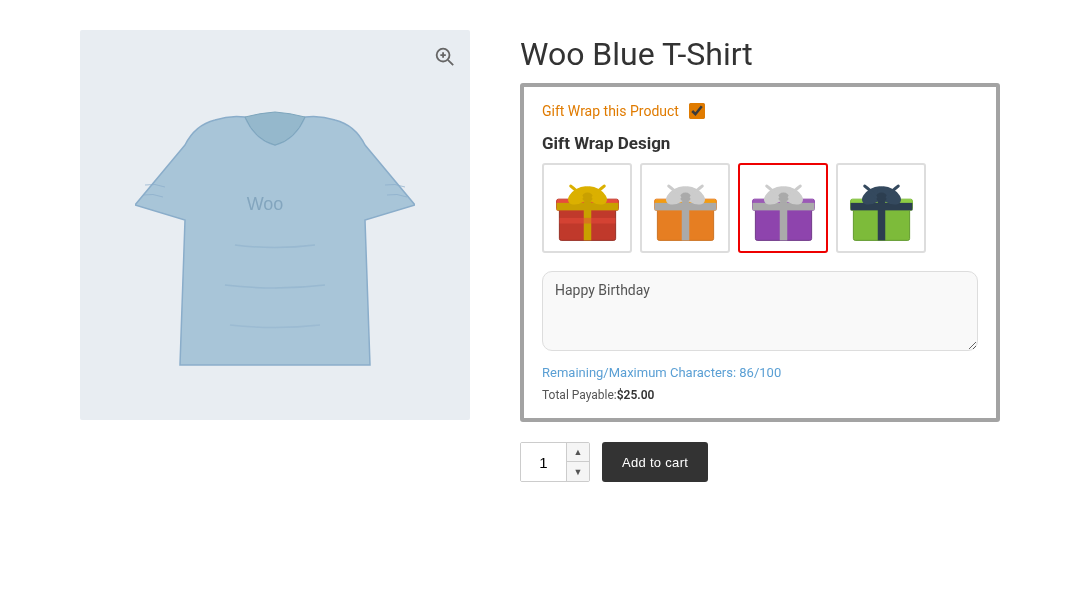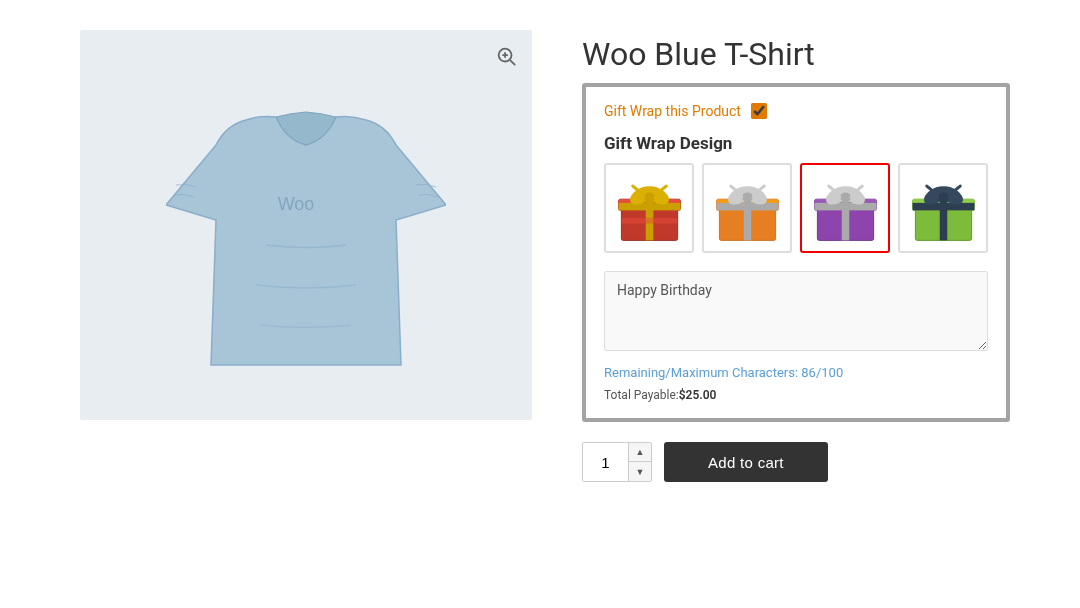--- a/index.html
+++ b/index.html
@@ -18,21 +18,21 @@
       align-items: flex-start;
     }
     
     .product-image-section {
       flex: 0 0 390px;
     }
     .product-image-wrapper {
       background: #e8edf2;
       border-radius: 2px;
       position: relative;
-      width: 452px;
+      width: 390px;
       height: 390px;
       display: flex;
       align-items: center;
       justify-content: center;
       overflow: hidden;
     }
     .zoom-icon {
       position: absolute;
       top: 12px;
       right: 12px;
@@ -132,21 +132,21 @@
     
     .gift-message-label {
       font-size: 14px;
       color: #e07b00;
       margin-bottom: 8px;
     }
     .gift-message-textarea {
       width: 100%;
       min-height: 80px;
       border: 1px solid #ddd;
-      border-radius: 2px;
+      border-radius: 10px;
       padding: 10px 12px;
       font-size: 14px;
       color: #555;
       resize: vertical;
       background: #f9f9f9;
       font-family: inherit;
       outline: none;
     }
     
     .char-count {
@@ -205,22 +205,22 @@
       color: #555;
       border-bottom: 1px solid #ccc;
     }
     .qty-arrow:last-child {
       border-bottom: none;
     }
     .add-to-cart-btn {
       background: #333;
       color: #fff;
       border: none;
-      padding: 10px 44px;
-      font-size: 15px;
+      padding: 10px 20px;
+      font-size: 13px;
       font-weight: 500;
       border-radius: 3px;
       cursor: pointer;
       height: 40px;
       letter-spacing: 0.3px;
     }
   </style>
 </head>
 <body>
 

